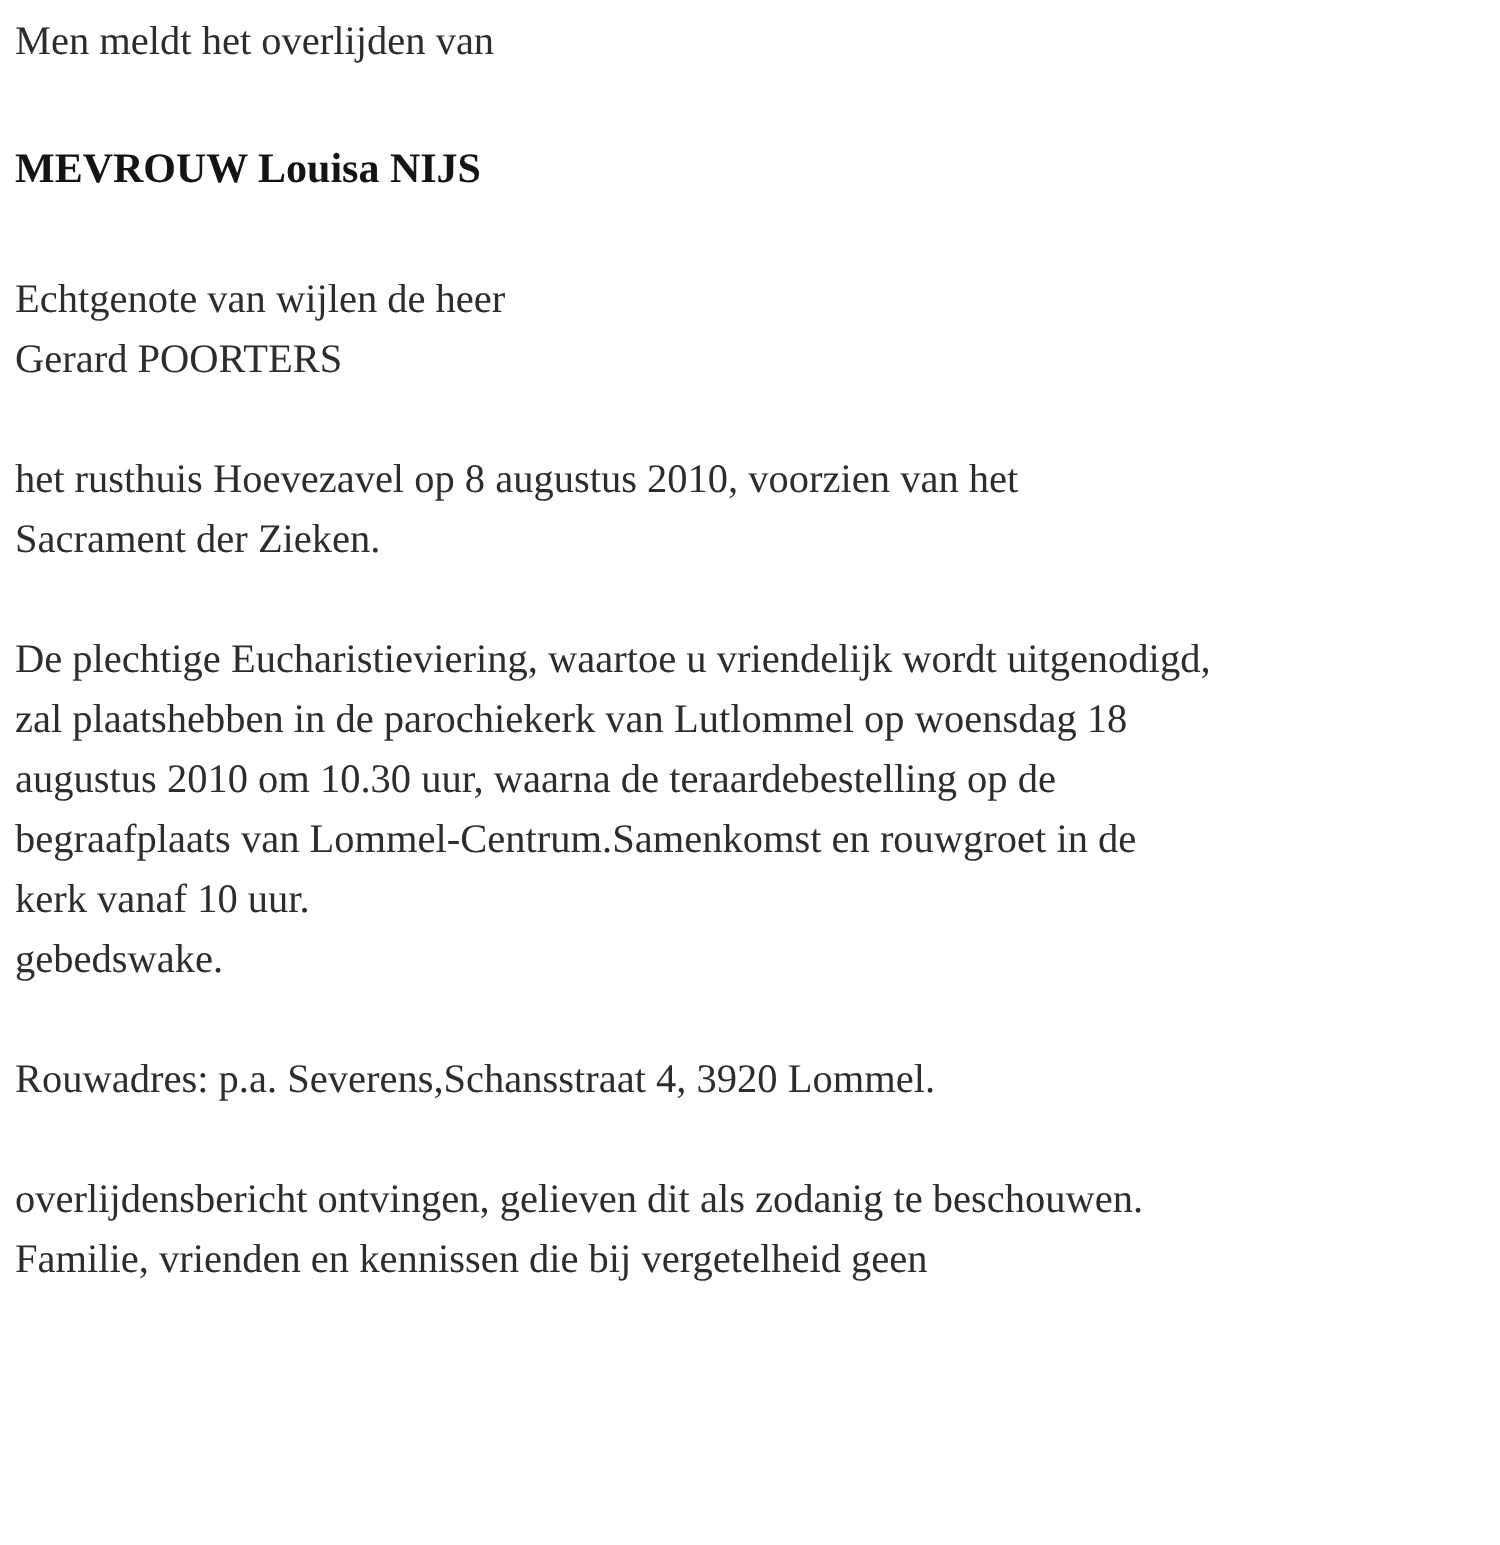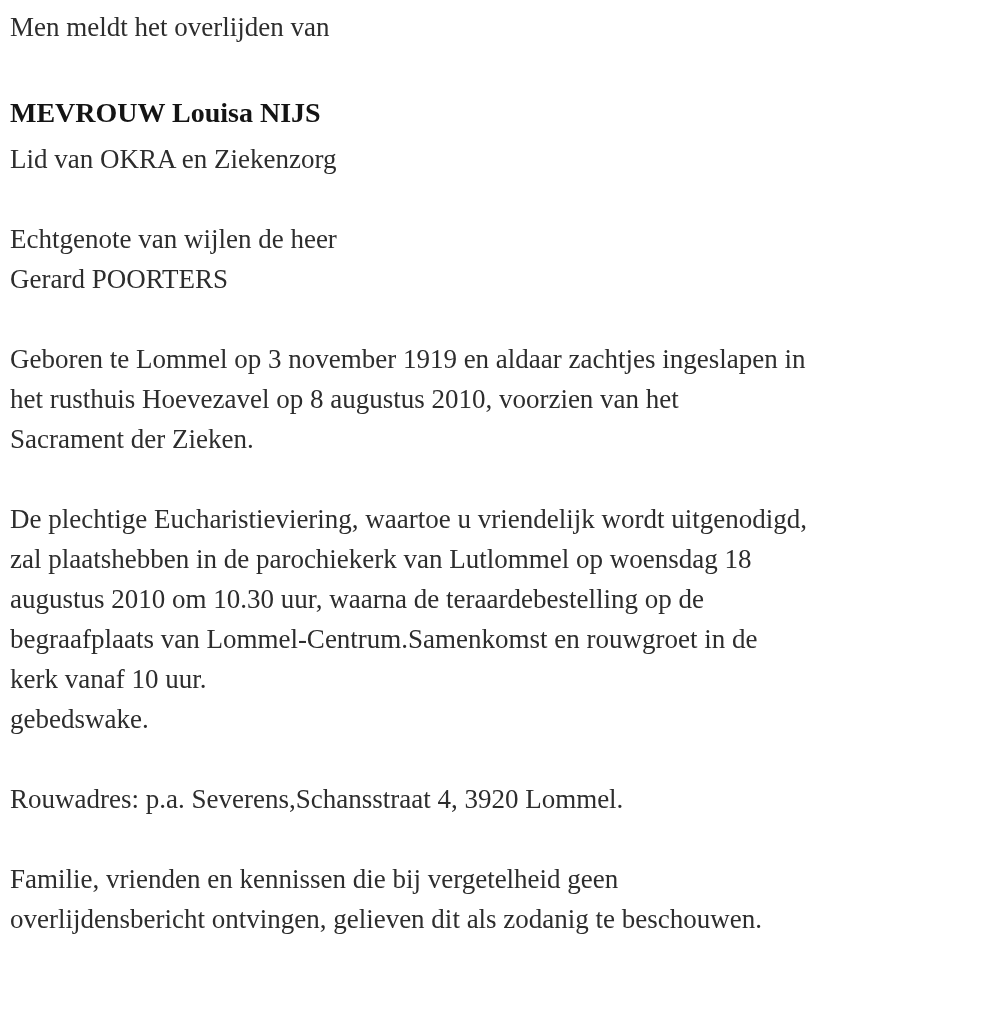--- a/index.html
+++ b/index.html
@@ -37,33 +37,31 @@
 </head>
 <body>
 
 <div class="page">
 
   <div class="line">Men meldt het overlijden van</div>
 
   <div class="spacer"></div>
 
   <div class="deceased-name">MEVROUW Louisa NIJS</div>
-  <div class="line">Lid van OKRA en Ziekenzorg</div>
 
   <div class="spacer"></div>
 
   <div>
     <div class="line">Echtgenote van wijlen de heer</div>
     <div class="line">Gerard POORTERS</div>
   </div>
 
   <div class="spacer"></div>
 
   <div>
-    <div class="line">Geboren te Lommel op 3 november 1919 en aldaar zachtjes ingeslapen in</div>
     <div class="line">het rusthuis Hoevezavel op 8 augustus 2010, voorzien van het</div>
     <div class="line">Sacrament der Zieken.</div>
   </div>
 
   <div class="spacer"></div>
 
   <div>
     <div class="line">De plechtige Eucharistieviering, waartoe u vriendelijk wordt uitgenodigd,</div>
     <div class="line">zal plaatshebben in de parochiekerk van Lutlommel op woensdag 18</div>
     <div class="line">augustus 2010 om 10.30 uur, waarna de teraardebestelling op de</div>
@@ -72,17 +70,17 @@
     <div class="line">gebedswake.</div>
   </div>
 
   <div class="spacer"></div>
 
   <div class="line">Rouwadres: p.a. Severens,Schansstraat 4, 3920 Lommel.</div>
 
   <div class="spacer"></div>
 
   <div>
+    <div class="line">overlijdensbericht ontvingen, gelieven dit als zodanig te beschouwen.</div>
     <div class="line">Familie, vrienden en kennissen die bij vergetelheid geen</div>
-    <div class="line">overlijdensbericht ontvingen, gelieven dit als zodanig te beschouwen.</div>
   </div>
 
 </div>
 
 </body></html>

